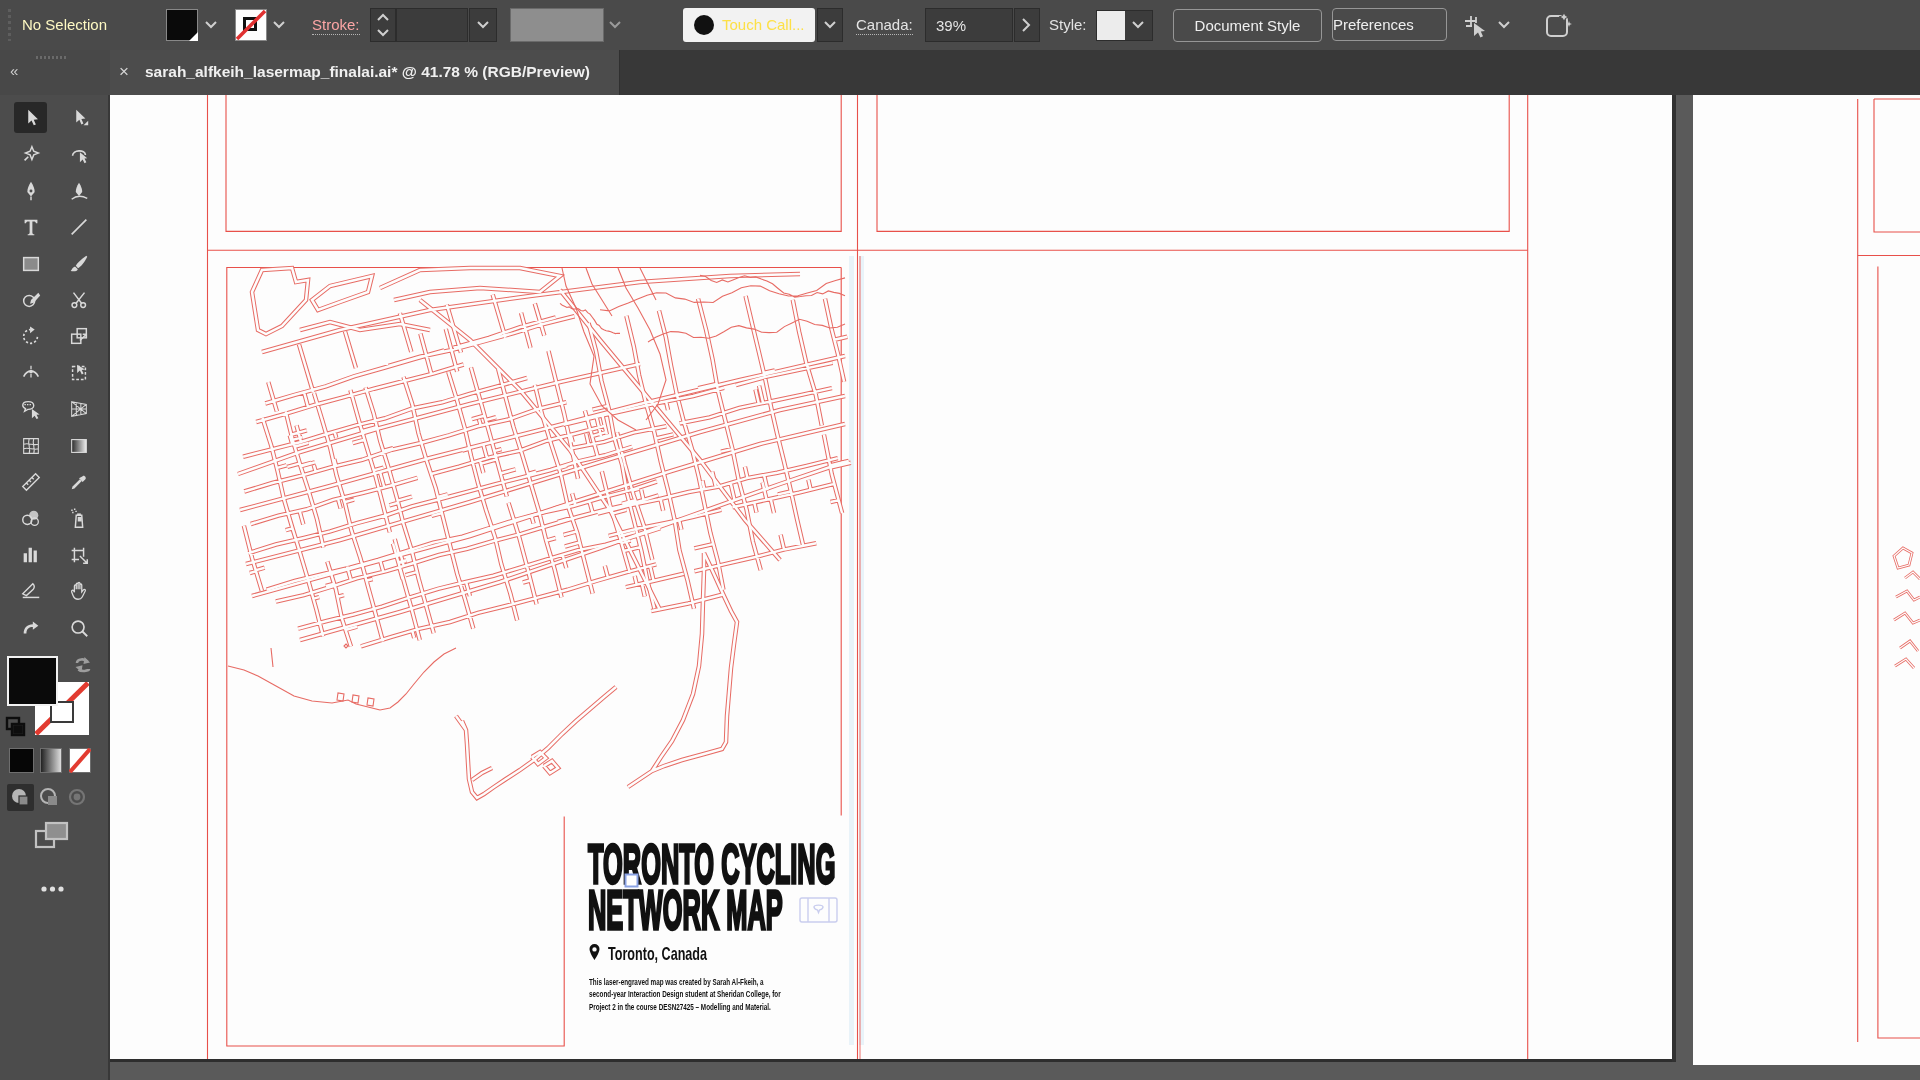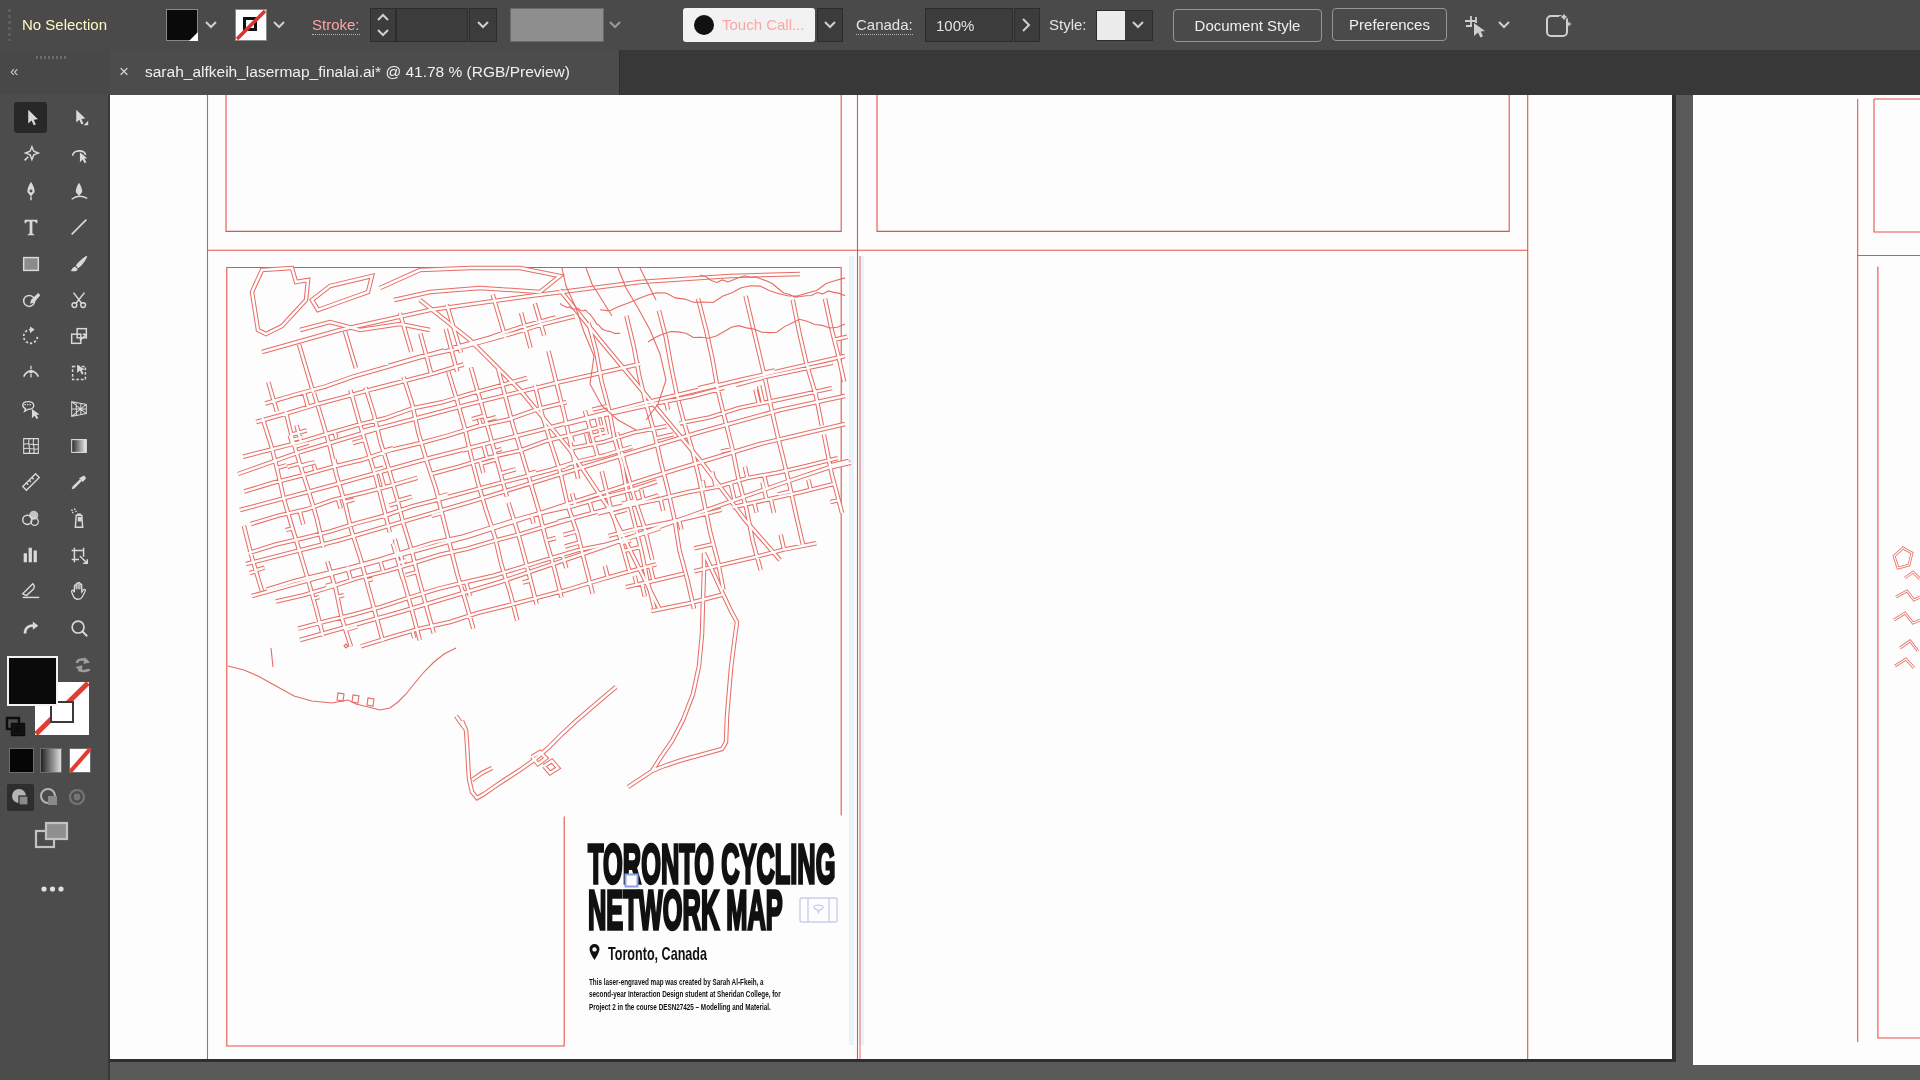--- a/index.html
+++ b/index.html
@@ -113,59 +113,59 @@
 <div style="position:absolute;left:469px;top:8px;width:28px;height:34px;background:#3c3c3c;border:1px solid #2c2c2c"></div>
 <svg style="position:absolute;left:475px;top:20px" width="16" height="10" viewBox="0 0 16 10">
     <path d="M3 2 L8 7 L13 2" stroke="#cfcfcf" stroke-width="2" fill="none"></path>
   </svg>
 <div style="position:absolute;left:510px;top:8px;width:94px;height:34px;background:#8e8e8e;border:1px solid #6a6a6a"></div>
 <svg style="position:absolute;left:607px;top:20px" width="16" height="10" viewBox="0 0 16 10">
     <path d="M3 2 L8 7 L13 2" stroke="#9a9a9a" stroke-width="2" fill="none"></path>
   </svg>
 <div style="position:absolute;left:683px;top:8px;width:132px;height:34px;background:#f2f2f2;border-radius:3px"></div>
 <div style="position:absolute;left:694px;top:15px;width:20px;height:20px;background:#111;border-radius:50%"></div>
-<div style="position:absolute;left:722px;top:16px;color:#fca5a5;font-size:15px">Touch Call...</div>
+<div style="position:absolute;left:722px;top:16px;color:#fde047;font-size:15px">Touch Call...</div>
 <div style="position:absolute;left:817px;top:8px;width:26px;height:34px;background:#3c3c3c;border:1px solid #2c2c2c"></div>
 <svg style="position:absolute;left:822px;top:20px" width="16" height="10" viewBox="0 0 16 10">
     <path d="M3 2 L8 7 L13 2" stroke="#cfcfcf" stroke-width="2" fill="none"></path>
   </svg>
 <div style="position:absolute;left:856px;top:16px;color:#e4e4e4;font-size:15px;border-bottom:1px dotted #b5b5b5;padding-bottom:1px">Canada:</div>
-<div style="position:absolute;left:925px;top:8px;width:88px;height:34px;background:#3c3c3c;border:1px solid #2c2c2c;color:#e4e4e4;font-size:15px;line-height:34px;padding-left:10px">100%</div>
+<div style="position:absolute;left:925px;top:8px;width:88px;height:34px;background:#3c3c3c;border:1px solid #2c2c2c;color:#e4e4e4;font-size:15px;line-height:34px;padding-left:10px">39%</div>
 <div style="position:absolute;left:1014px;top:8px;width:26px;height:34px;background:#3c3c3c;border:1px solid #2c2c2c"></div>
 <svg style="position:absolute;left:1019px;top:17px" width="14" height="16" viewBox="0 0 14 16">
     <path d="M4 2 L10 8 L4 14" stroke="#cfcfcf" stroke-width="2" fill="none"></path>
   </svg>
 <div style="position:absolute;left:1049px;top:16px;color:#e4e4e4;font-size:15px">Style:</div>
 <div style="position:absolute;left:1096px;top:10px;width:57px;height:31px;background:#3c3c3c;border:1px solid #2c2c2c"></div>
 <div style="position:absolute;left:1097px;top:11px;width:28px;height:29px;background:#ececec"></div>
 <svg style="position:absolute;left:1130px;top:20px" width="16" height="10" viewBox="0 0 16 10">
     <path d="M3 2 L8 7 L13 2" stroke="#cfcfcf" stroke-width="2" fill="none"></path>
   </svg>
 <div style="position:absolute;left:1173px;top:9px;width:149px;height:33px;border:1.5px solid #969696;border-radius:4px;color:#efefef;font-size:15px;text-align:center;line-height:31px">Document Style</div>
-<div style="position:absolute;left:1332px;top:8px;width:115px;height:33px;border:1.5px solid #969696;border-radius:4px;color:#efefef;font-size:15px;text-align:center;line-height:31px">Preferences</div>
+<div style="position:absolute;left:1332px;top:8px;width:115px;height:33px;border:1.5px solid #969696;border-radius:4px;color:#efefef;font-size:15px;line-height:31px">Preferences</div>
 <svg style="position:absolute;left:1461px;top:12px" width="28" height="28" viewBox="0 0 28 28">
     <path d="M10 4 L10 14 M4 9 L15 9 M15 5 L15 11 M5 14 L11 14" stroke="#cfcfcf" stroke-width="1.8"></path>
     <path d="M13 11 L13 24 L17 20.6 L19.4 25.4 L22 24.2 L19.8 19.6 L24 19 Z" fill="#cfcfcf"></path>
   </svg>
 <svg style="position:absolute;left:1496px;top:20px" width="16" height="10" viewBox="0 0 16 10">
     <path d="M3 2 L8 7 L13 2" stroke="#cfcfcf" stroke-width="2" fill="none"></path>
   </svg>
 <svg style="position:absolute;left:1543px;top:10px" width="30" height="30" viewBox="0 0 30 30">
     <rect x="4" y="6" width="20" height="20" rx="4" fill="none" stroke="#cfcfcf" stroke-width="2"></rect>
     <path d="M21 2 L22.4 5.6 L26 7 L22.4 8.4 L21 12 L19.6 8.4 L16 7 L19.6 5.6 Z" fill="#cfcfcf" stroke="#474747" stroke-width="1"></path>
     <path d="M26 11 L26.8 13.2 L29 14 L26.8 14.8 L26 17 L25.2 14.8 L23 14 L25.2 13.2 Z" fill="#cfcfcf"></path>
   </svg>
 
 <div style="position:absolute;left:0;top:50px;width:1920px;height:45px;background:#383838"></div>
 <div style="position:absolute;left:0;top:50px;width:110px;height:45px;background:#484848"></div>
 <div style="position:absolute;left:10px;top:62px;color:#cfcfcf;font-size:15px;letter-spacing:1px">«</div>
 <div style="position:absolute;left:36px;top:56px;width:30px;height:3px;background:repeating-linear-gradient(90deg,#6a6a6a 0 2px,#464646 2px 4px)"></div>
 <div style="position:absolute;left:110px;top:50px;width:510px;height:45px;background:#4c4c4c;border-right:1px solid #303030"></div>
 <div style="position:absolute;left:119px;top:63px;color:#d5d5d5;font-size:17px;line-height:17px">×</div>
-<div style="position:absolute;left:145px;top:63px;color:#f0f0f0;font-size:15.5px;font-weight:normal">sarah_alfkeih_lasermap_finalai.ai* @ 41.78 % (RGB/Preview)</div>
+<div style="position:absolute;left:145px;top:63px;color:#f0f0f0;font-size:15.5px;font-weight:bold">sarah_alfkeih_lasermap_finalai.ai* @ 41.78 % (RGB/Preview)</div>
 
 <div style="position:absolute;left:0;top:95px;width:110px;height:985px;background:#4c4c4c;border-right:2px solid #383838">
 <div style="position:absolute;left:14px;top:7px;width:33px;height:31px;background:#282828;border-radius:3px;display:flex;align-items:center;justify-content:center">
       <svg width="22" height="22" viewBox="0 0 24 24">
         <path d="M9 3 L9 18 L12.6 14.6 L15 20 L17.3 19 L15 13.8 L19.6 13.4 Z" fill="#d9d9d9"></path>
       </svg>
     </div>
     <div style="position:absolute;left:62px;top:7px;width:33px;height:31px;display:flex;align-items:center;justify-content:center">
       <svg width="22" height="22" viewBox="0 0 24 24">
         <path d="M9 3 L9 17 L12.4 13.8 L14.6 19 L16.8 18 L14.6 13 L19 12.6 Z" fill="#d9d9d9"></path>

